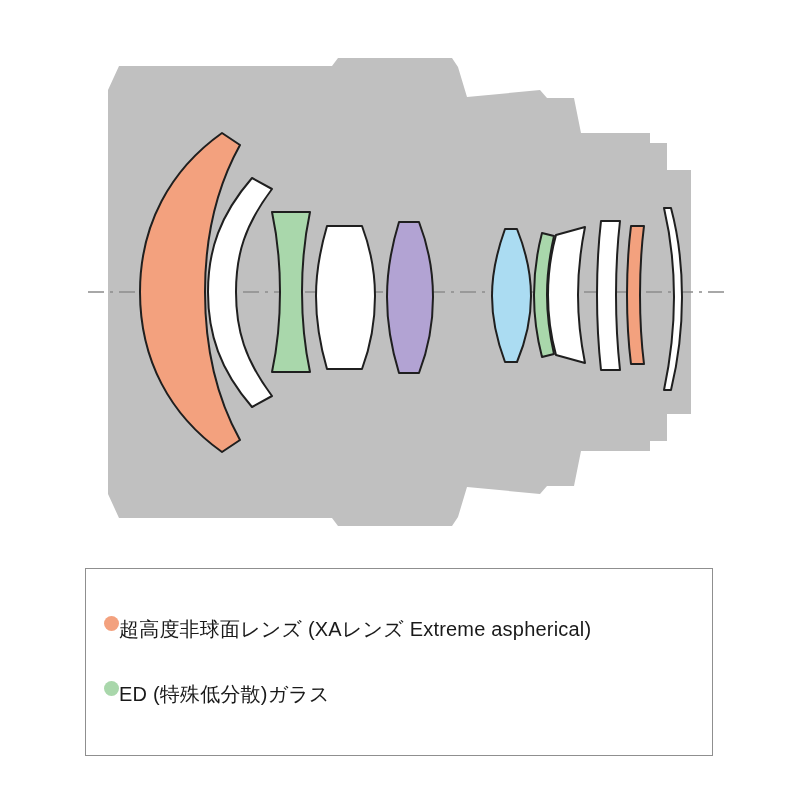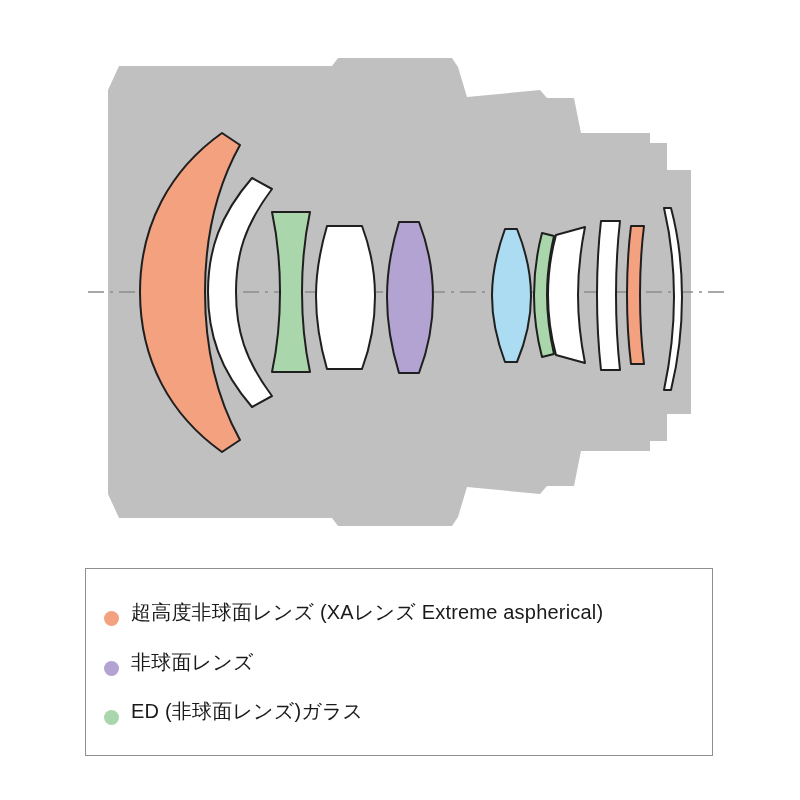--- a/index.html
+++ b/index.html
@@ -9,21 +9,21 @@
   }
   .diagram-wrap { position:absolute; top:0; left:0; width:800px; height:560px; }
   svg { display:block; }
 
   .legend {
     position:absolute; left:85px; top:568px; width:628px; height:188px;
     box-sizing:border-box; border:1px solid #8f8f8f; background:#ffffff;
     display:flex; flex-direction:column; justify-content:space-evenly;
     padding:8px 10px 8px 18px;
   }
-  .legend-item { display:flex; align-items:flex-end; gap:12px; }
+  .legend-item { display:flex; align-items:flex-start; }
   .legend-dot {
     width:15px; height:15px; border-radius:50%; flex:0 0 auto;
     background:#ccc;
   }
   .legend-label {
     font-size:20px; color:#1a1a1a; letter-spacing:0.2px; white-space:nowrap;
   }
 </style>
 </head>
 <body>
@@ -76,25 +76,21 @@
     </svg>
   </div>
 
   <div class="legend">
 
     <div class="legend-item">
       <span class="legend-dot" style="background-color: rgb(243, 161, 126);"></span>
       <span class="legend-label">超高度非球面レンズ (XAレンズ Extreme aspherical)</span>
     </div>
 
-    <div class="legend-item">
-      <span class="legend-dot" style="background-color: rgb(178, 163, 211);"></span>
-      <span class="legend-label">非球面レンズ</span>
-    </div>
 
 
     <div class="legend-item">
       <span class="legend-dot" style="background-color: rgb(169, 215, 171);"></span>
-      <span class="legend-label">ED (非球面レンズ)ガラス</span>
+      <span class="legend-label">ED (特殊低分散)ガラス</span>
     </div>
 
   </div>
 </div>
 
 </body></html>

